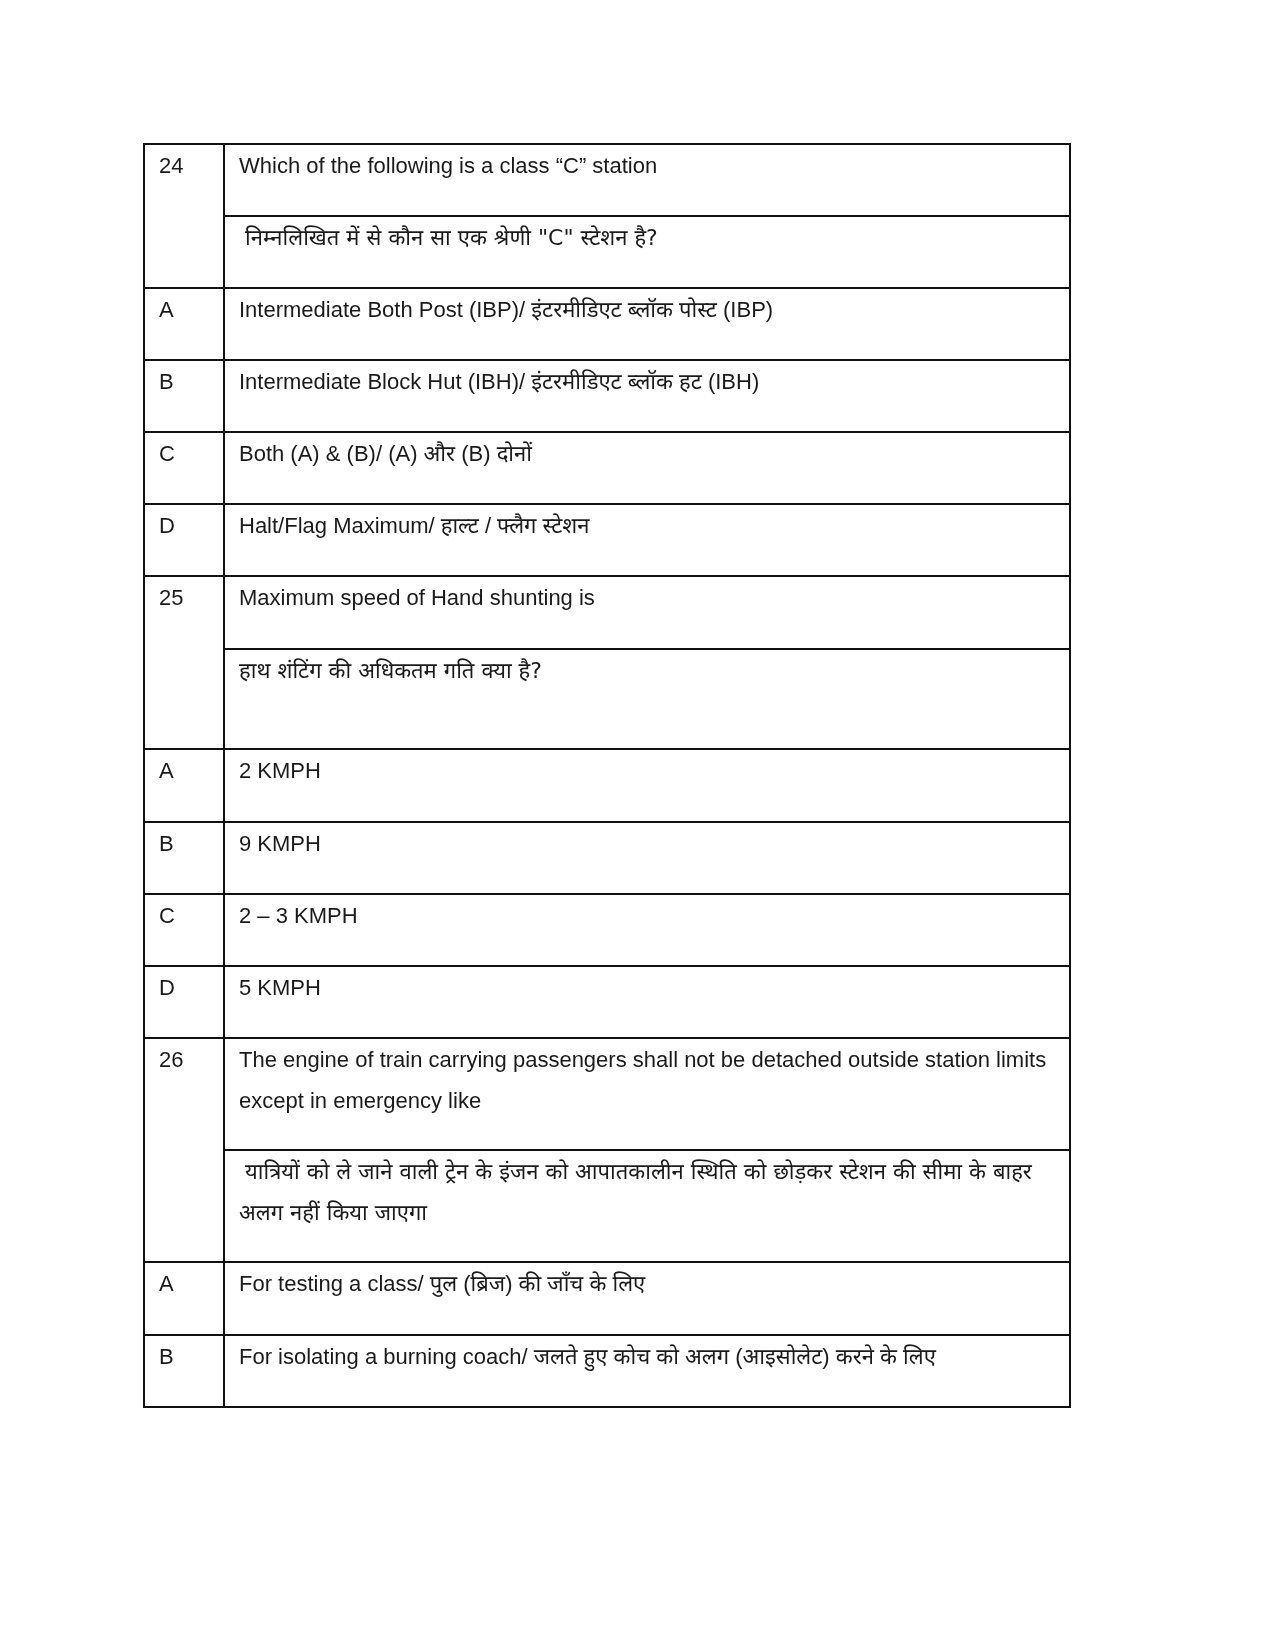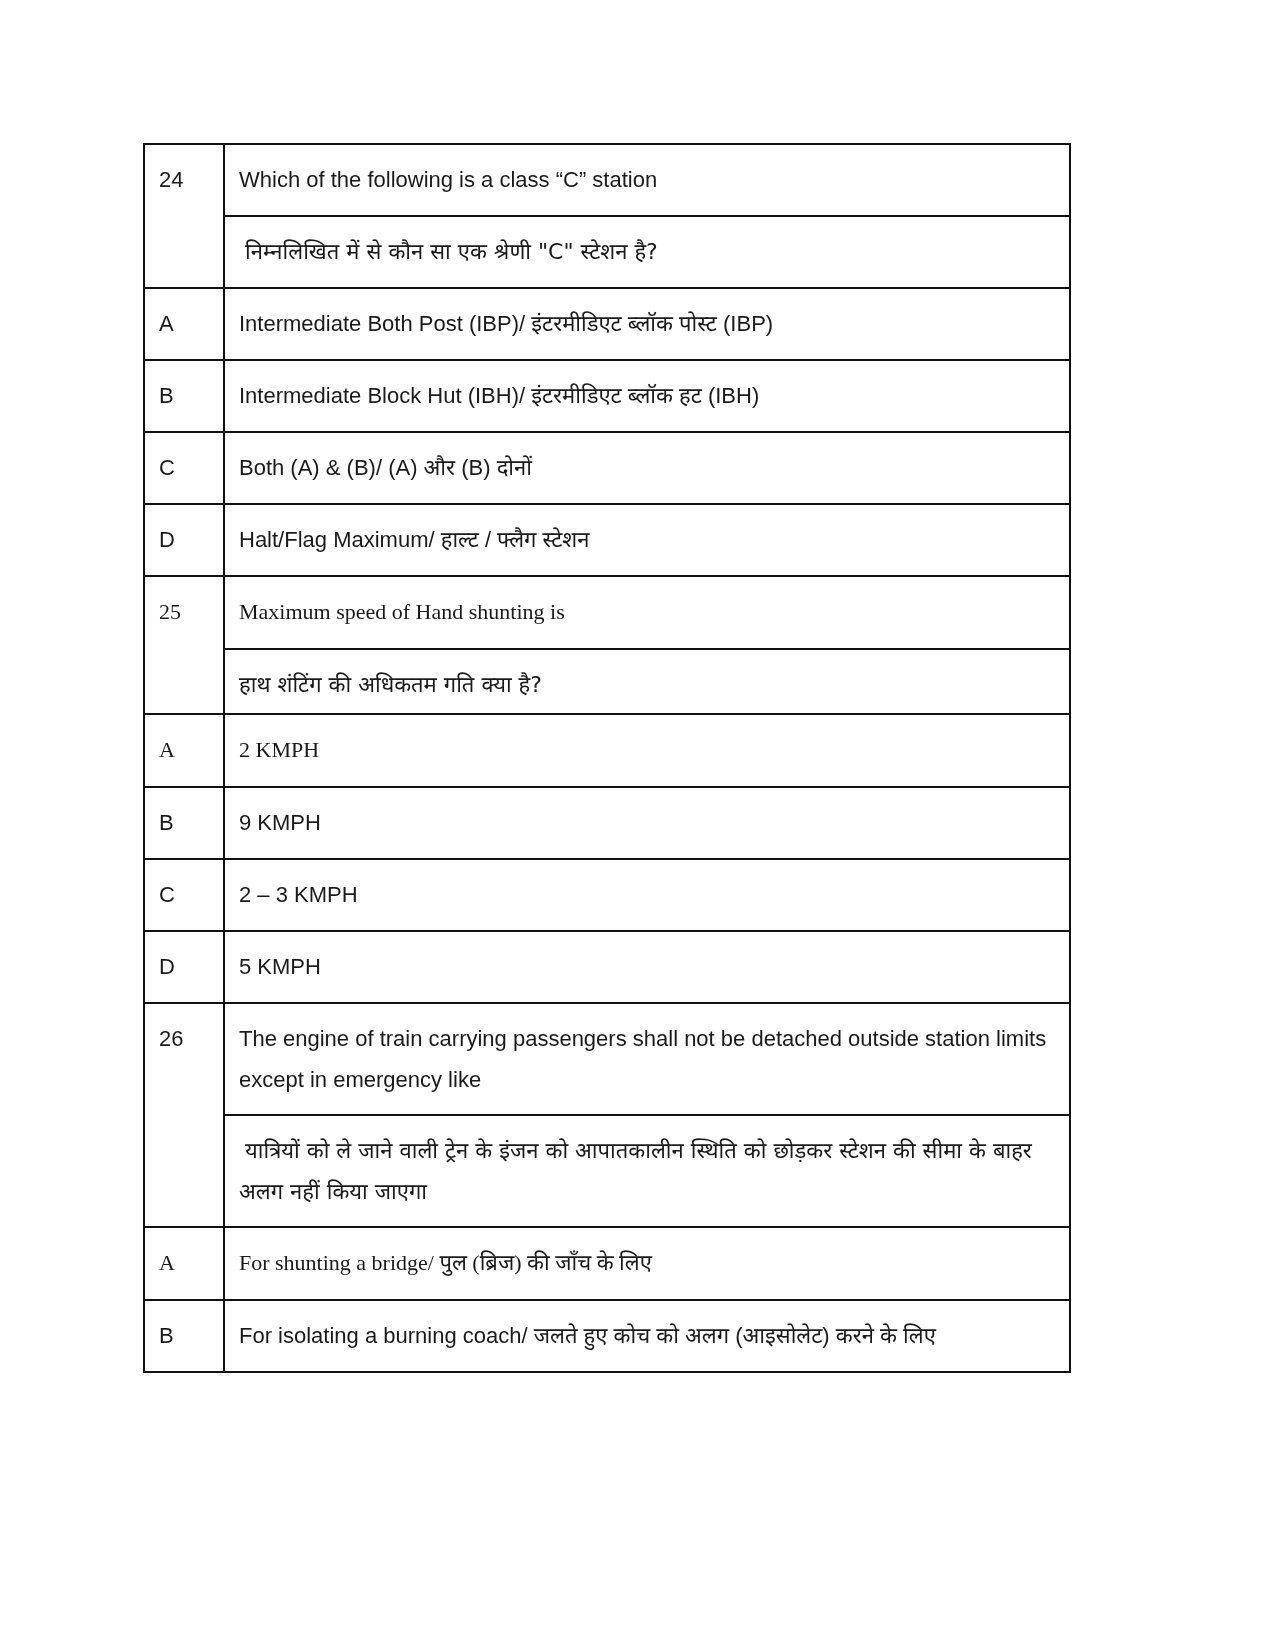--- a/index.html
+++ b/index.html
@@ -7,28 +7,28 @@
   .page { position: absolute; left: 0; top: 0; width: 1275px; height: 1651px; background: #fff; }
   table.qtable {
     position: absolute; left: 143px; top: 143px; width: 928px;
     border-collapse: collapse; table-layout: fixed;
   }
   table.qtable td {
     border: 2px solid #111;
     vertical-align: top;
     font-size: 22px;
     line-height: 41px;
-    padding: 14px 14px 0 14px;
+    padding: 0 14px 0 14px;
     box-sizing: border-box;
   }
   td.num { width: 80px; padding-left: 13px; }
   td.text { padding-left: 15px; }
   tr.h72 td { height: 72px; }
-  tr.h73 td { height: 73px; font-family: Liberation Serif, serif; }
-  tr.h77 td { height: 65px; }
+  tr.h73 td { height: 73px; }
+  tr.h77 td { height: 100px; }
   tr.h112 td { height: 112px; }
   .hi { font-family: "DejaVu Sans", sans-serif; font-size: 21px; }
   .indent { padding-left: 6px; }
 </style>
 </head>
 <body>
 
 <div class="page">
   <table class="qtable">
 
@@ -83,21 +83,21 @@
 
     <tr class="h112">
       <td class="num" rowspan="2">26</td>
       <td class="text">The engine of train carrying passengers shall not be detached outside station limits except in emergency like</td>
     </tr>
     <tr class="h112">
       <td class="text hi"><span class="indent">यात्रियों को ले जाने वाली ट्रेन के इंजन को आपातकालीन स्थिति को छोड़कर स्टेशन की सीमा के बाहर अलग नहीं किया जाएगा</span></td>
     </tr>
     <tr class="h73">
       <td class="num">A</td>
-      <td class="text">For shunting a bridge/ पुल (ब्रिज) की जाँच के लिए</td>
+      <td class="text">For testing a class/ पुल (ब्रिज) की जाँच के लिए</td>
     </tr>
     <tr class="h72">
       <td class="num">B</td>
       <td class="text">For isolating a burning coach/ जलते हुए कोच को अलग (आइसोलेट) करने के लिए</td>
     </tr>
   </tbody>
     </table>
 </div>
 
 </body></html>

